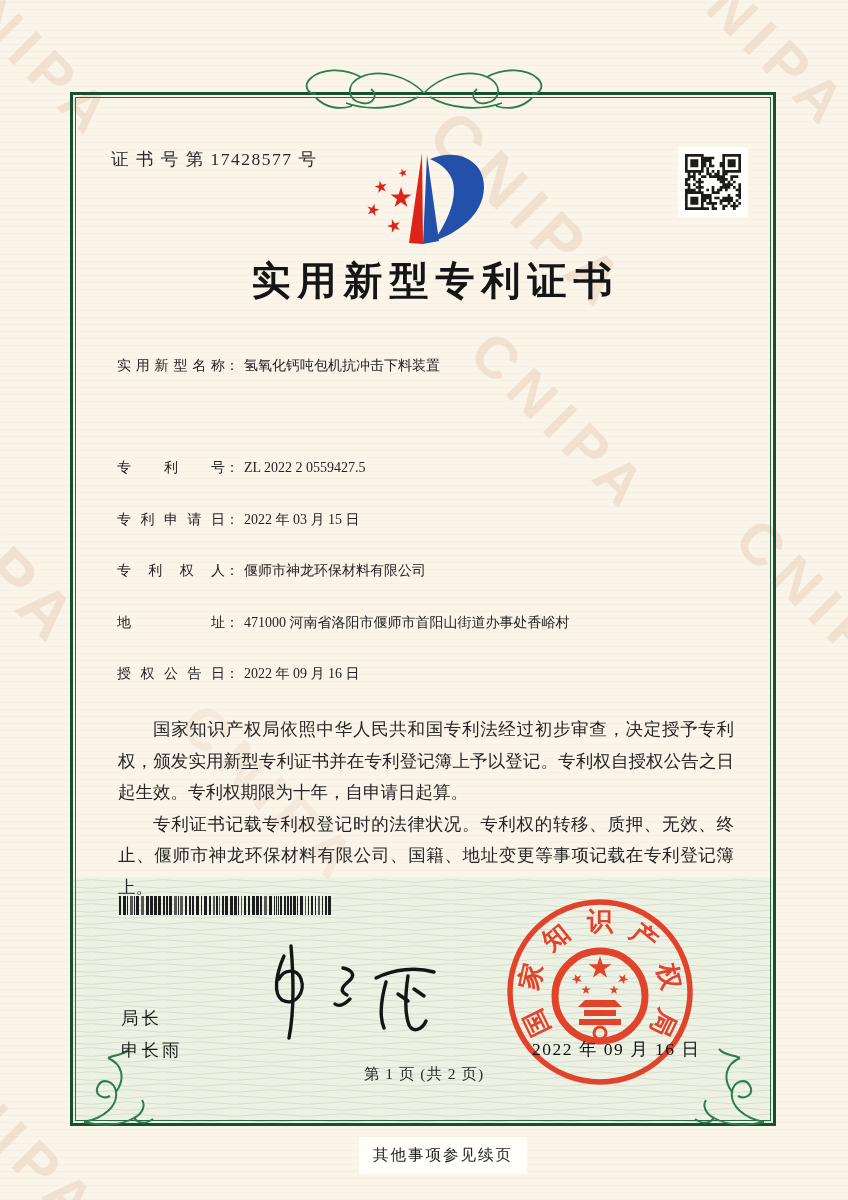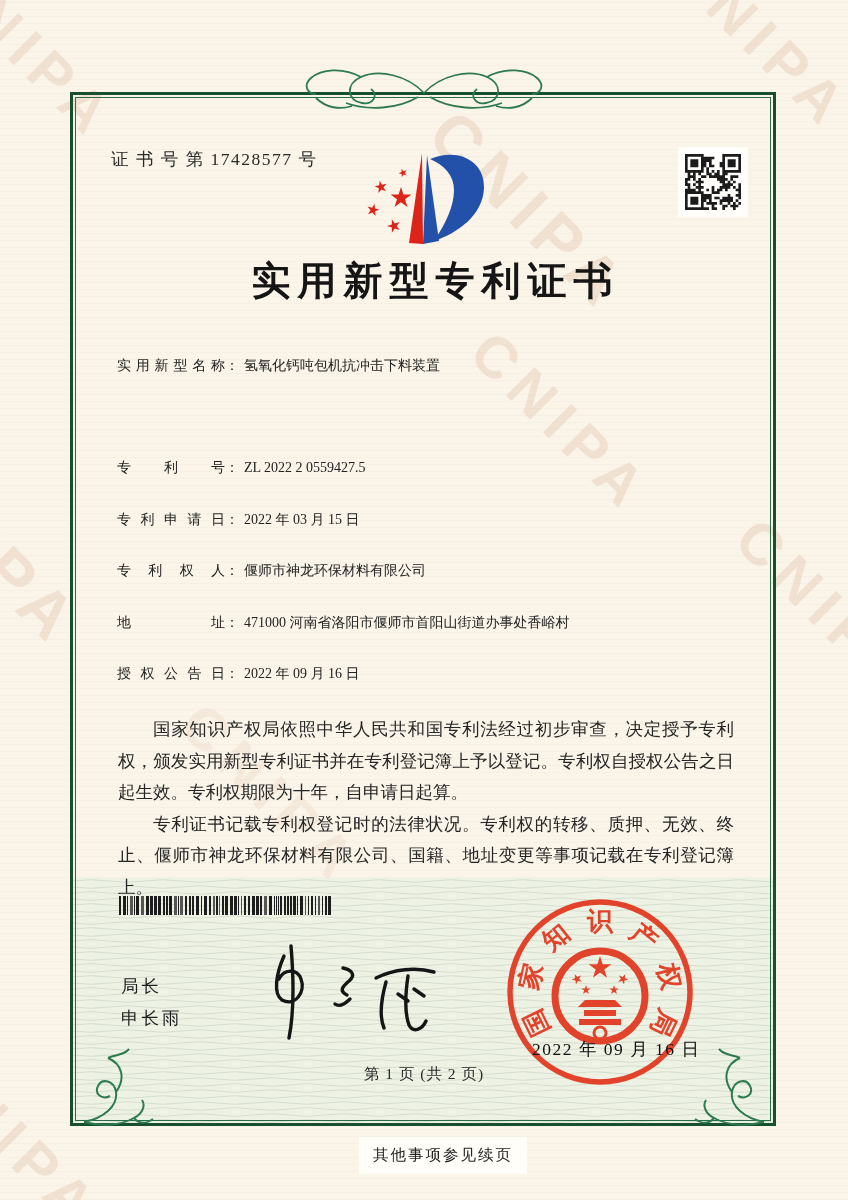--- a/index.html
+++ b/index.html
@@ -28,21 +28,21 @@
         font-weight:bold;letter-spacing:7px;text-indent:7px;color:#151515;z-index:4;}
   .row{position:absolute;left:117px;white-space:nowrap;font-size:14px;color:#232323;z-index:4;}
   .row .lab{display:inline-block;width:108px;text-align:justify;text-align-last:justify;}
   .row .col{display:inline-block;margin-right:5px;}
   .r1{top:357px}.r2{top:408px}.r3{top:459px}.r4{top:511px}.r5{top:562px}.r6{top:614px}.r7{top:665px;width:620px;}
   .pair2{position:absolute;left:331px;top:0;}
   .paras{position:absolute;left:118px;top:698px;width:616px;z-index:4;text-align:justify;margin-top:16px;}
   .paras p{margin:0;font-size:17.5px;line-height:31.5px;color:#252525;text-indent:35px;}
   .barcode-svg{position:absolute;left:119px;top:896px;z-index:4;}
   .role,.signer{position:absolute;left:121px;font-family:"Liberation Sans","DejaVu Sans",sans-serif;
-        font-size:17.5px;letter-spacing:3px;color:#1d1d1d;z-index:4;}
+        font-size:17.5px;letter-spacing:3px;color:#1d1d1d;z-index:4;margin-top:32px;}
   .role{top:974px}.signer{top:1006px}
   .sig{position:absolute;left:246px;top:942px;z-index:4;}
   .sig path{fill:none;stroke:#151515;stroke-width:3.4;stroke-linecap:round;}
   .seal{position:absolute;left:505px;top:897px;z-index:4;opacity:0.95;}
   .seal text{font-size:26px;font-weight:bold;fill:var(--seal-red,#e23a22);font-family:"Liberation Serif",serif;}
   .sealdate{position:absolute;left:532px;top:1037px;font-size:17.5px;letter-spacing:1.5px;color:#111;z-index:5;}
   .pageno{position:absolute;left:0;top:1064px;width:100%;text-align:center;font-size:15.5px;
         letter-spacing:1px;color:#2a2a2a;z-index:4;}
   .contnote{position:absolute;left:50%;top:1137px;transform:translateX(-50%);background:#fffef9;
         padding:8px 14px;font-size:15.5px;letter-spacing:2px;color:#222;z-index:4;white-space:nowrap;margin-left:19px;}

